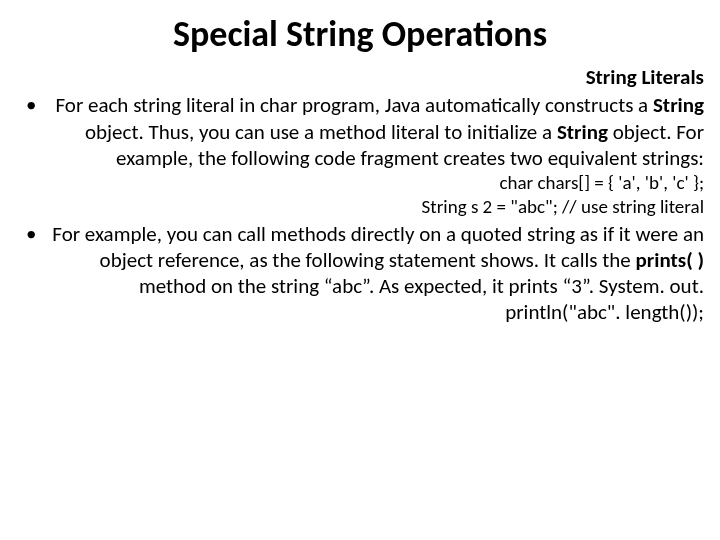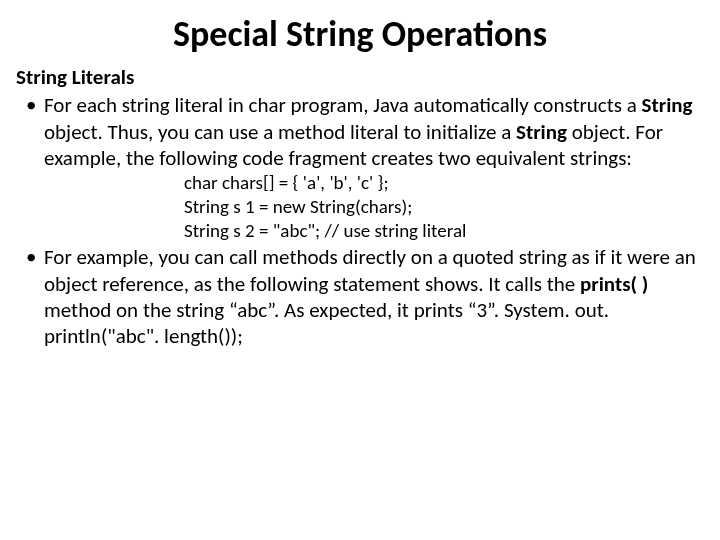--- a/index.html
+++ b/index.html
@@ -1,18 +1,19 @@
 <!DOCTYPE html>
 <html><head>
   <meta charset="utf-8">
   <style>
     * {
       margin: 0;
       padding: 0;
       box-sizing: border-box;
+      text-align: right;
     }
     body {
       width: 720px;
       height: 540px;
       background: #fff;
       font-family: Calibri, Arial, sans-serif;
       color: #000;
       padding: 12px 16px;
       overflow: hidden;
     }
@@ -61,20 +62,19 @@
 
 <div class="title">Special String Operations</div>
 
 <div class="subheading">String Literals</div>
 
 <ul>
   <li>
     <span>For each string literal in char program, Java automatically constructs a </span><span class="bold">String</span><span> object. Thus, you can use a method literal to initialize a </span><span class="bold">String</span><span> object. For example, the following code fragment creates two equivalent strings:</span>
     <div class="code-block">
       <span class="code-line">char chars[] = { 'a', 'b', 'c' };</span>
-      <span class="code-line">String s 1 = new String(chars);</span>
       <span class="code-line">String s 2 = "abc"; // use string literal</span>
     </div>
   </li>
   <li>
     <span>For example, you can call methods directly on a quoted string as if it were an object reference, as the following statement shows. It calls the </span><span class="bold">prints( )</span><span> method on the string “abc”. As expected, it prints “3”. System. out. println("abc". length());</span>
   </li>
 </ul>
 
 </body></html>

